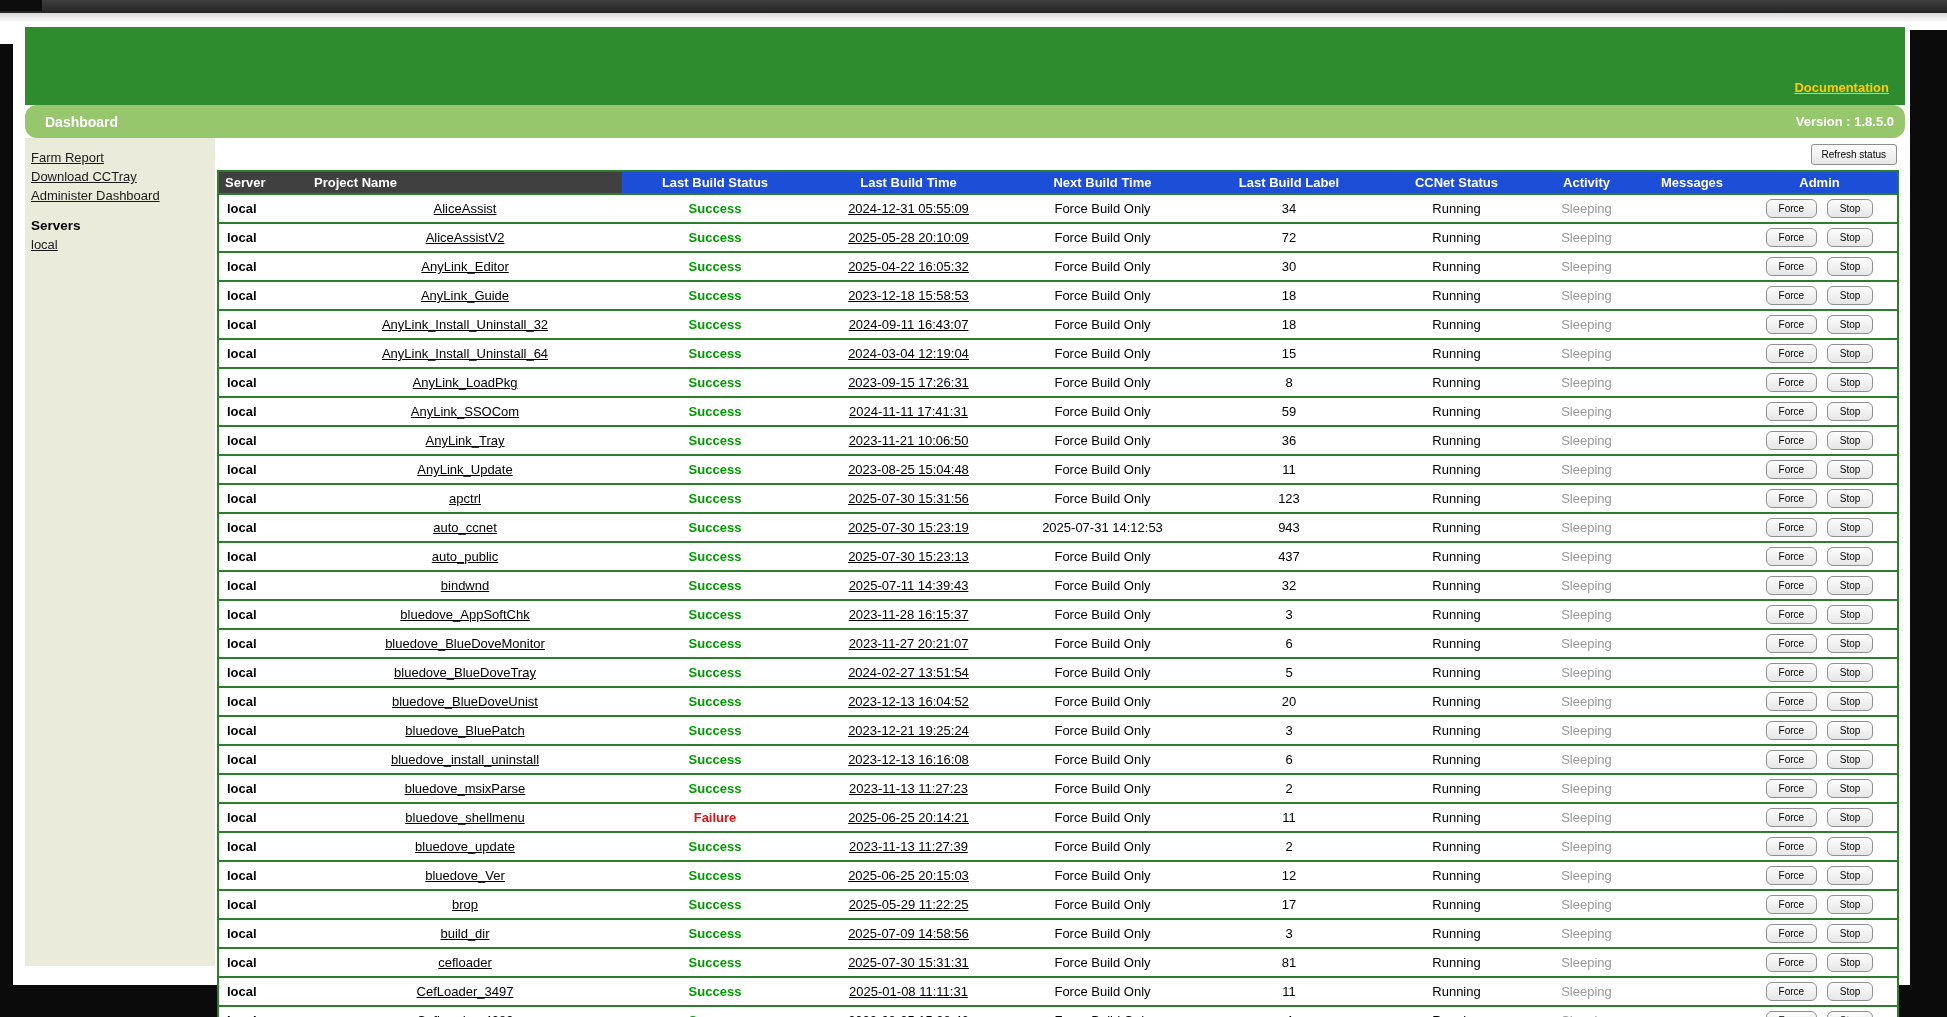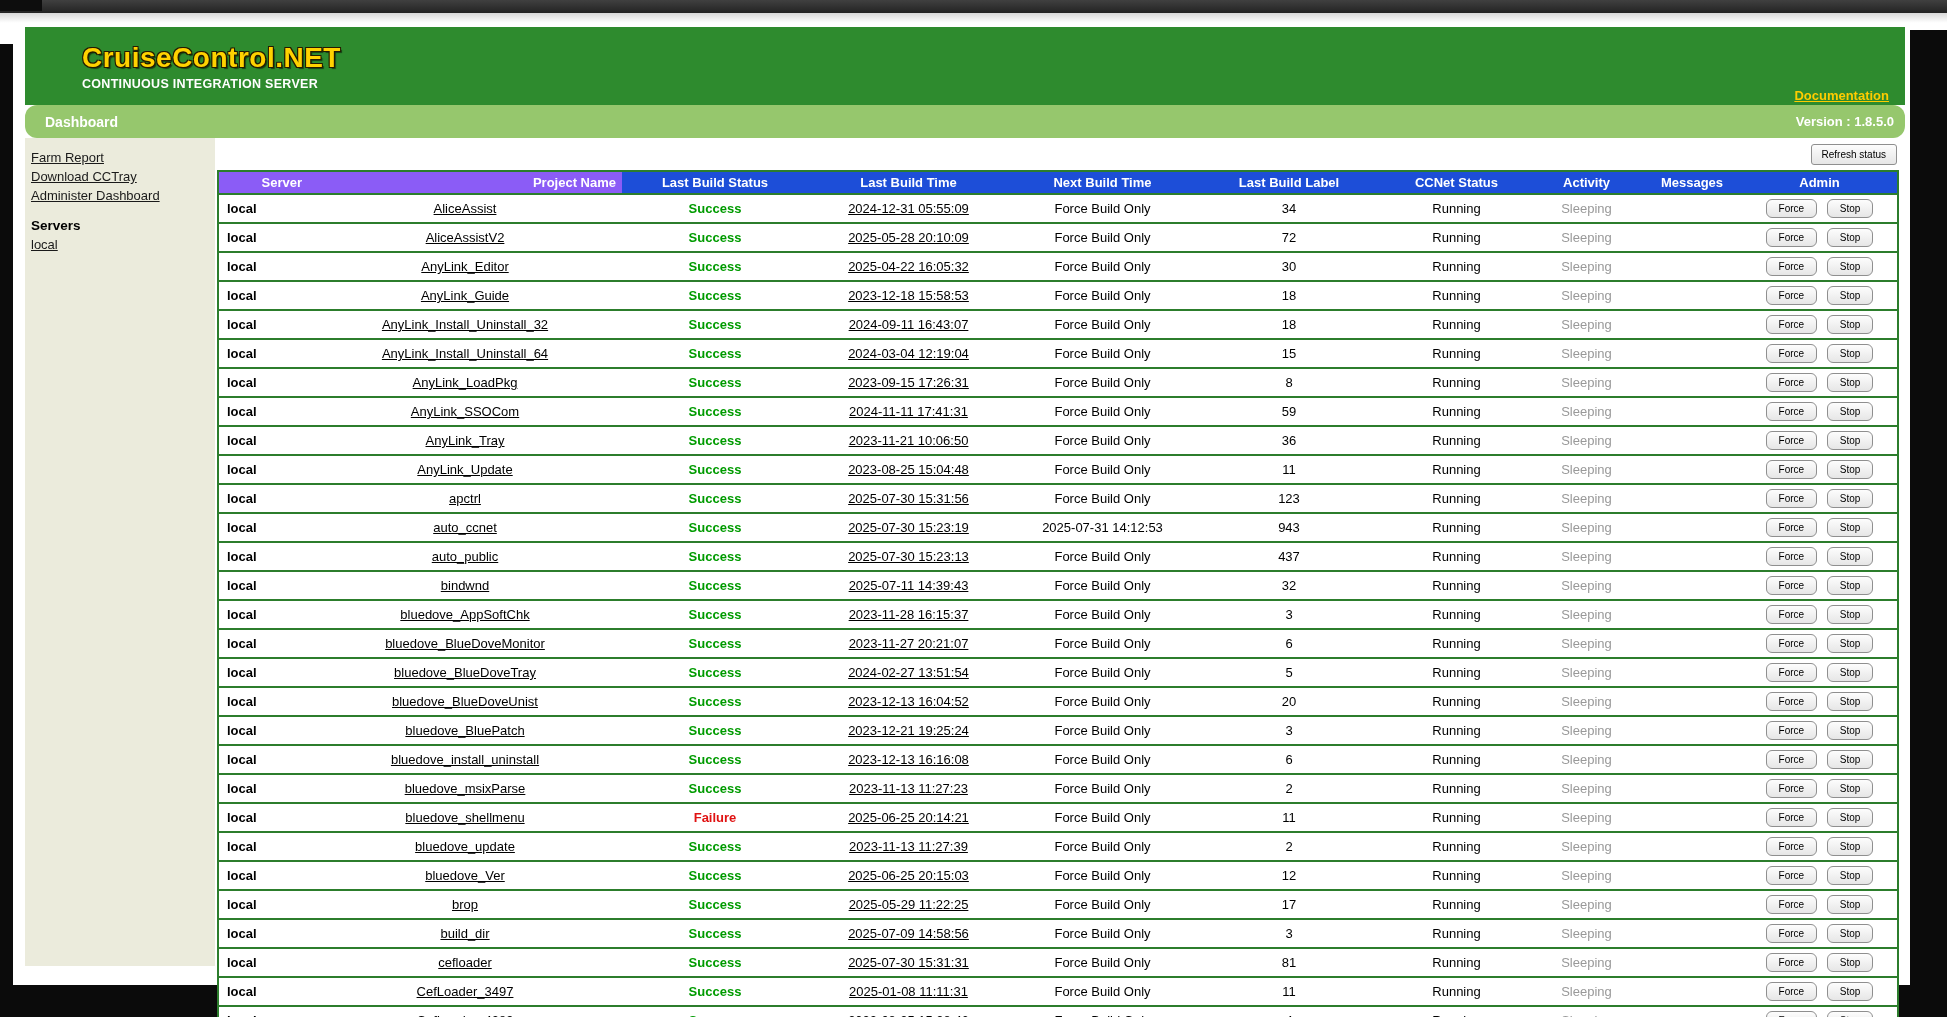--- a/index.html
+++ b/index.html
@@ -19,21 +19,21 @@
 
   
   .page { position:absolute; left:25px; top:27px; width:1880px; height:958px; background:#fff; }
 
   .banner { height:78px; background:#2e8b2e; position:relative; }
   .logo-block { padding:15px 0 0 57px; }
   .logo-title { font-size:28px; font-weight:bold; color:#ffd200; letter-spacing:.5px;
     text-shadow:-1px -1px 0 #241a00, 1px -1px 0 #241a00, -1px 1px 0 #241a00,
                  1px 1px 0 #241a00, 2px 2px 1px rgba(0,0,0,.55); }
   .logo-sub { font-size:12.5px; font-weight:bold; color:#ffffff; margin-top:3px; letter-spacing:.3px; }
-  .doc-link { position:absolute; right:16px; bottom:2px; color:#ffcc00; font-weight:bold;
+  .doc-link { position:absolute; right:16px; bottom:10px; color:#ffcc00; font-weight:bold;
     font-size:13px; text-decoration:underline; cursor:pointer; }
 
   .navbar { height:33px; background:#96c76d; display:flex; align-items:center;
     justify-content:space-between; padding:0 11px 0 20px; box-sizing:border-box;border-radius:12px; }
   .nav-title { color:#fff; font-weight:bold; font-size:14px; }
   .nav-version { color:#fff; font-weight:bold; font-size:13px; }
 
   .body-row { display:flex; height:847px; align-items:flex-start; }
 
   .sidebar { width:190px; height:828px; background:#ebebdc; box-sizing:border-box;
@@ -46,21 +46,21 @@
   .refresh-row { height:32px; display:flex; justify-content:flex-end; align-items:center; padding-right:8px; }
 
   .btn { font-family:Liberation Sans, sans-serif; font-size:10px; color:#000;
     background:linear-gradient(#fdfdfd,#e6e6e6); border:1px solid #8f8f8f; border-radius:3px;
     padding:2px 10px; cursor:pointer; line-height:15px; }
 
   table.grid { border-collapse:collapse; width:1680px; table-layout:fixed;
     border:2px solid #2c7d2c; }
   .grid th { height:19px; font-size:13px; font-weight:bold; color:#ffffff; padding:1px 6px;
     white-space:nowrap; overflow:hidden; }
-  .th-light { background:#8b5cf6; text-align:right; padding-left:8px; }
+  .th-light { background:#404040; text-align:left; padding-left:8px; }
   .th-dark  { background:#1d4ed8; text-align:center; }
   .grid td { font-size:13px; color:#000; padding:4px 6px; border-top:2px solid #2c7d2c;
     background:#fff; text-align:center; white-space:nowrap; overflow:hidden; line-height:17px; }
   td.c-server { text-align:left; font-weight:bold; padding-left:8px; }
   td.c-proj { text-align:center; }
   .proj-link, .time-link { color:#000; text-decoration:underline; cursor:pointer; }
   .status-text { font-weight:bold; }
   .status-text.success { color:#009b00; }
   .status-text.failure { color:#e01212; }
   td.c-act { color:#999999; }
@@ -72,24 +72,20 @@
 <div class="chrome-top"></div>
 <div class="chrome-top-tab"></div>
 <div class="chrome-band"></div>
 <div class="chrome-left"></div>
 <div class="chrome-right"></div>
 <div class="chrome-bottom"></div>
 
 <div class="page">
 
   <div class="banner">
-    <div class="logo-block">
-      <div class="logo-title">CruiseControl.NET</div>
-      <div class="logo-sub">CONTINUOUS INTEGRATION SERVER</div>
-    </div>
     <a class="doc-link">Documentation</a>
   </div>
 
   <div class="navbar">
     <span class="nav-title">Dashboard</span>
     <span class="nav-version">Version : 1.8.5.0</span>
   </div>
 
   <div class="body-row">
 

